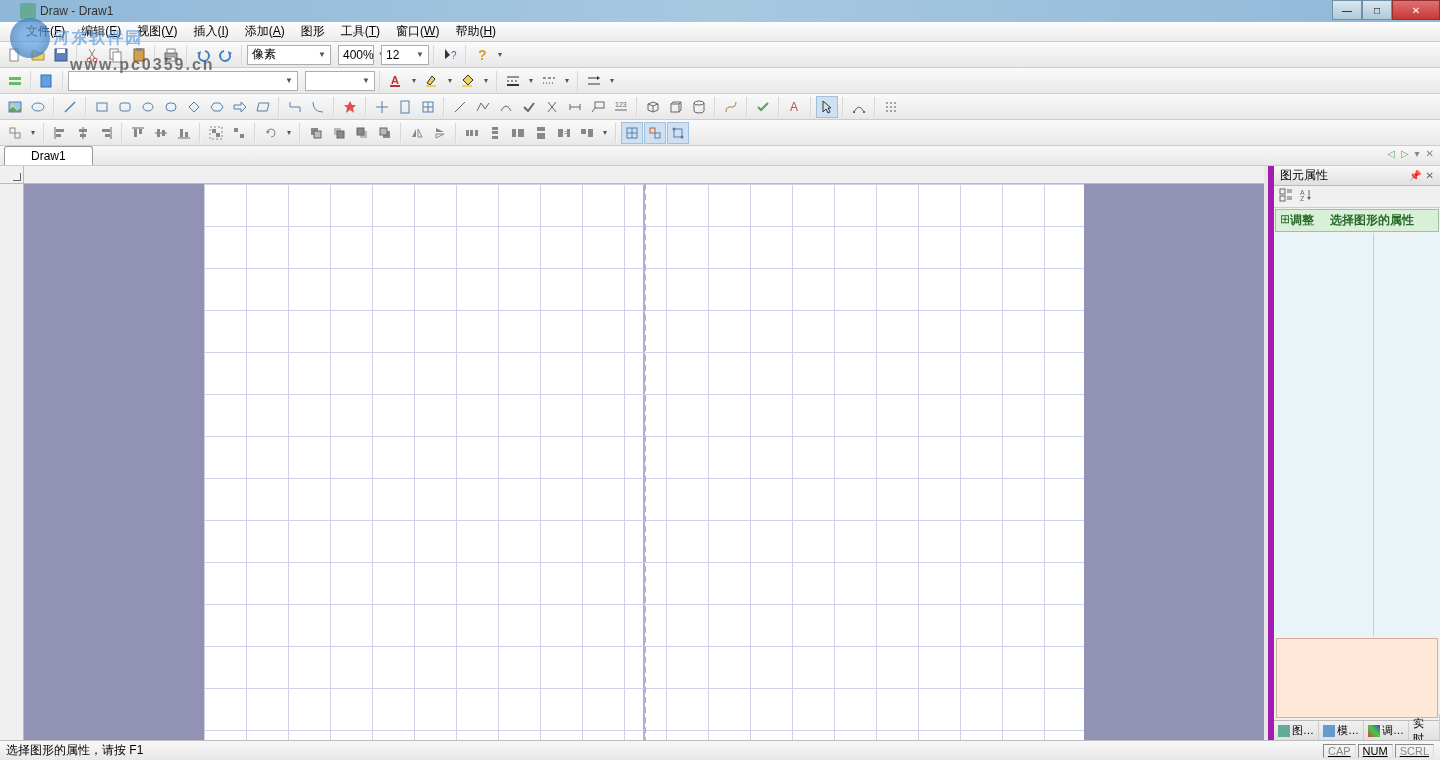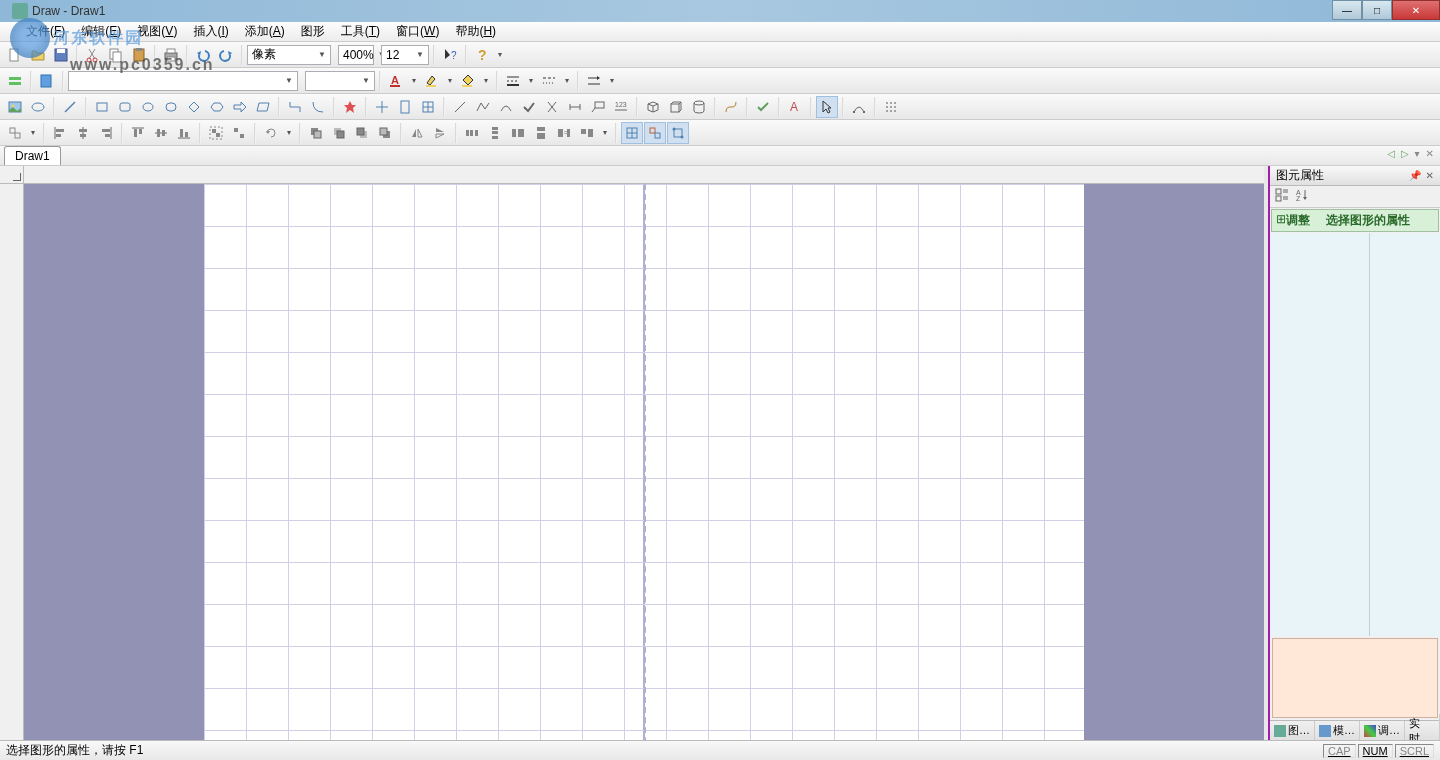--- a/index.html
+++ b/index.html
@@ -1,18 +1,18 @@
 <!DOCTYPE html>
 <html><head>
 <meta charset="utf-8">
 <style>
 * { box-sizing: border-box; margin: 0; padding: 0; }
 body { font-family: "Microsoft YaHei", "SimSun", Tahoma, sans-serif; font-size: 12px; background: #5a8fb8; overflow: hidden; width: 1440px; height: 760px; }
 .window { width: 1440px; height: 760px; display: flex; flex-direction: column; background: #f0f0f0; }
-.titlebar { height: 22px; background: linear-gradient(to right, #8fb8d8 0%, #a8c8e0 50%, #8fb8d8 100%); display: flex; align-items: center; padding-left: 12px; position: relative; }
+.titlebar { height: 22px; background: linear-gradient(to right, #8fb8d8 0%, #a8c8e0 50%, #8fb8d8 100%); display: flex; align-items: center; padding-left: 20px; position: relative; }
 .titlebar .title { color: #333; font-size: 12px; }
 .winbtns { position: absolute; right: 0; top: 0; display: flex; height: 20px; }
 .winbtn { width: 30px; height: 20px; display: flex; align-items: center; justify-content: center; font-size: 10px; }
 .winbtn.min { background: linear-gradient(#d8e8f0,#b0c8d8); border:1px solid #7090a8;}
 .winbtn.max { background: linear-gradient(#d8e8f0,#b0c8d8); border:1px solid #7090a8;}
 .winbtn.close { background: linear-gradient(#e07070,#c83838); border:1px solid #903030; color:#fff; width:48px;}
 .app-icon { width:16px; height:16px; background:#6a9; margin-right:4px; border-radius:2px;}
 .watermark { position:absolute; left:10px; top:18px; z-index:100; opacity:0.7; pointer-events:none; }
 .watermark .logo { display:inline-block; width:40px; height:40px; background:radial-gradient(circle,#5a9de0 30%,#3a7dc0 70%); border-radius:50%; vertical-align:middle;}
 .watermark .txt1 { color:#5a9de0; font-size:16px; font-weight:bold; vertical-align:middle; letter-spacing:2px;}
@@ -22,21 +22,21 @@
 .menubar .mi u { text-decoration: underline; }
 .toolbar { height: 26px; background: linear-gradient(#fafafa,#e8e8e8); border-bottom: 1px solid #ccc; display: flex; align-items: center; padding: 0 4px; gap:1px;}
 .tbtn { width: 22px; height: 22px; display: flex; align-items: center; justify-content: center; border: 1px solid transparent; color:#555; }
 .tbtn.active { border:1px solid #a0c0e0; background:#d0e0f0; }
 .tbtn svg { width:16px; height:16px; }
 .sep { width: 2px; height: 20px; background: linear-gradient(to right,#ccc,#fff); margin: 0 3px; }
 .combo { height: 20px; border: 1px solid #abadb3; background: #fff; display: flex; align-items: center; padding: 0 4px; font-size:12px; }
 .combo .arr { margin-left:auto; font-size:8px; color:#555; padding-left:4px;}
 .dd { width:12px; display:flex; align-items:center; justify-content:center; font-size:8px; color:#555;}
 .tabbar { height: 20px; background: linear-gradient(#f8f8f8,#e8e8e8); border-bottom: 1px solid #ccc; display: flex; align-items: flex-end; padding-left: 4px; position:relative;}
-.tab { padding: 2px 10px; background:#fff; border:1px solid #999; border-bottom:none; font-size:12px; margin-right:2px; border-radius:3px 3px 0 0;}
+.tab { padding: 2px 26px; background:#fff; border:1px solid #999; border-bottom:none; font-size:12px; margin-right:2px; border-radius:3px 3px 0 0;}
 .tabnav { position:absolute; right:4px; top:2px; display:flex; gap:2px;}
 .tabnav span { font-size:10px; color:#888; padding:0 2px;}
 .tabnav .g { color:#6a6;}
 .main { flex:1; display:flex; overflow:hidden; }
 .canvas-area { flex:1; display:flex; flex-direction:column; background:#fff; border-right:4px solid #e8e8e8;}
 .ruler-corner { width:24px; height:18px; background:#f0f0f0; border-right:1px solid #bbb; border-bottom:1px solid #bbb; position:relative;}
 .ruler-corner::before { content:''; position:absolute; right:2px; bottom:2px; width:8px; height:1px; background:#666;}
 .ruler-corner::after { content:''; position:absolute; right:2px; bottom:2px; width:1px; height:8px; background:#666;}
 .ruler-row { display:flex; height:18px;}
 .ruler-h { flex:1; background:#f0f0f0; border-bottom:1px solid #bbb;}
@@ -49,21 +49,21 @@
 .canvas-scroll::-webkit-scrollbar-corner { background:#f0f0f0;}
 .page { width:1240px; height:680px; background:#9292b4; margin:0; display:flex;}
 .page .margin-l, .page .margin-r { width:180px; background:#9292b4;}
 .page .paper { flex:1; background:#fff; background-image: 
   repeating-linear-gradient(to right, #d0d0e8 0, #d0d0e8 1px, transparent 1px, transparent 42px),
   repeating-linear-gradient(to bottom, #d0d0e8 0, #d0d0e8 1px, transparent 1px, transparent 42px),
   linear-gradient(to right, transparent 49.9%, #b0b0d0 49.9%, #b0b0d0 50.1%, transparent 50.1%);
   background-size: 42px 42px, 42px 42px, 100% 100%;
   position:relative;}
 .page .paper::before { content:''; position:absolute; top:0; left:50%; width:0; height:100%; border-left:2px dashed #b0b0d0;}
-.side-panel { width:208px; background:#f0f0f0; display:flex; flex-direction:column; border-left:2px solid #a21caf;}
+.side-panel { width:208px; background:#f0f0f0; display:flex; flex-direction:column; border-left:6px solid #a21caf;}
 .side-panel .phdr { height:20px; background:linear-gradient(#f8f8f8,#e0e0e0); border-bottom:1px solid #bbb; display:flex; align-items:center; padding:0 6px; font-size:12px;}
 .side-panel .phdr .pbtns { margin-left:auto; display:flex; gap:4px; font-size:10px; color:#666;}
 .side-panel .ptools { height:22px; border-bottom:1px solid #ccc; display:flex; align-items:center; padding:0 4px; gap:4px;}
 .side-panel .prow { background:#d8f0d8; border:1px solid #a0c0a0; padding:2px 4px; display:flex; font-size:12px; color:#2a6a2a; margin:1px;}
 .side-panel .prow .pe { width:10px; color:#2a6a2a;}
 .side-panel .pbody { flex:1; background:#e8f4f8; display:flex;}
 .side-panel .pbody .col1 { width:100px; border-right:1px solid #c0d0d8;}
 .side-panel .preview { height:80px; background:#ffe8d8; border:1px solid #d0b0a0; margin:2px;}
 .side-panel .tabs { height:20px; background:linear-gradient(#f0f0f0,#e0e0e0); border-top:1px solid #bbb; display:flex; align-items:center; font-size:11px;}
 .side-panel .tabs .stab { padding:2px 4px; display:flex; align-items:center; gap:2px; border-right:1px solid #ccc;}

